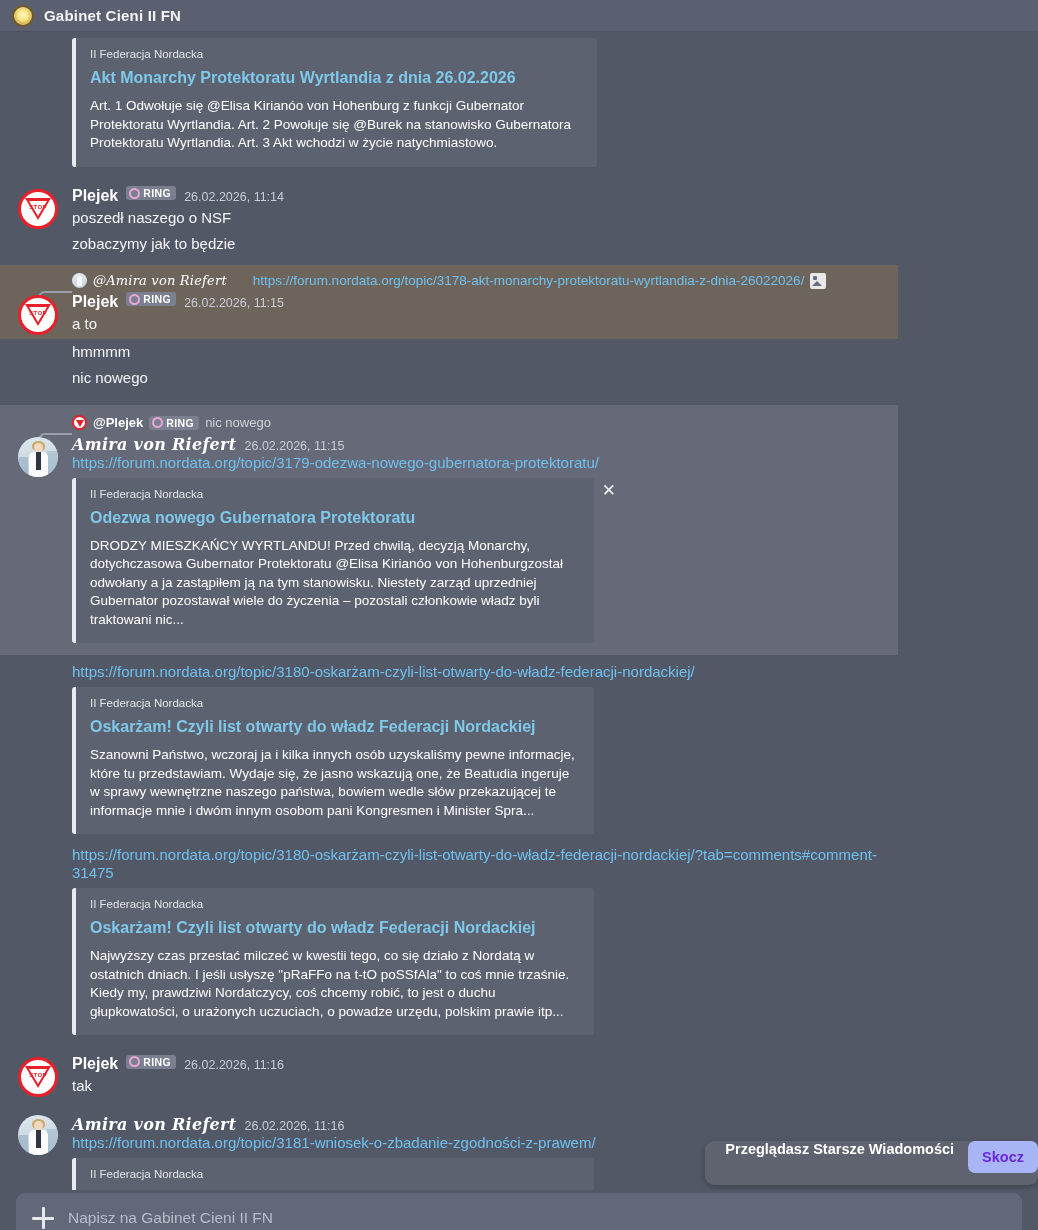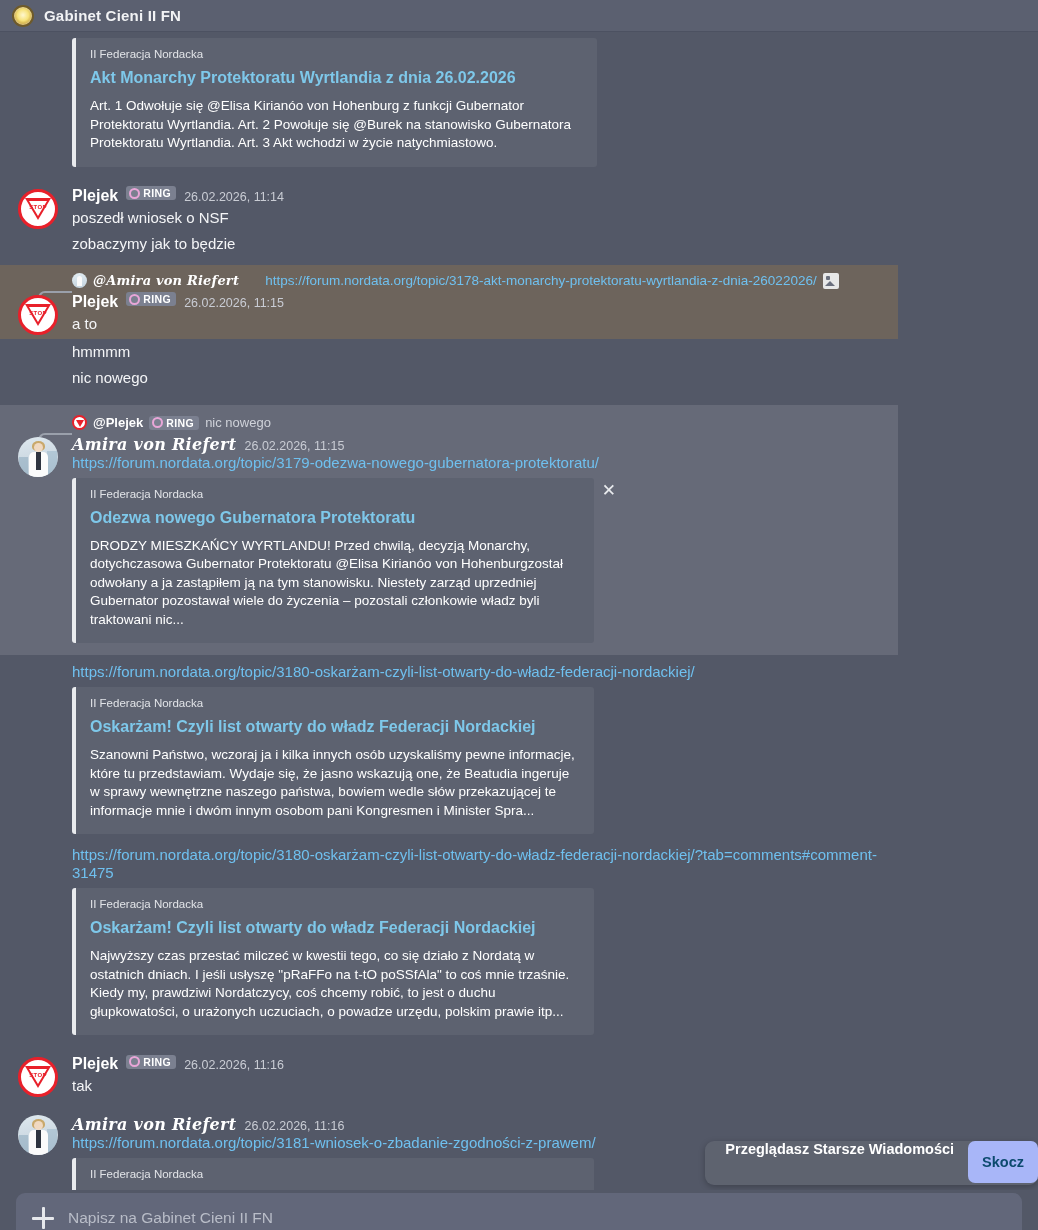--- a/index.html
+++ b/index.html
@@ -124,21 +124,21 @@
   }
   .mini-av.photo {
     background: linear-gradient(170deg,#e4eef3 0%, #c2d2de 100%);
     position: relative; overflow: hidden;
   }
   .mini-av.photo::after {
     content:""; position:absolute; left:5px; top:3px; width:5px; height:10px;
     background:#fafafa; border-radius:3px 3px 0 0;
   }
   .reply-author { font-weight: bold; color: #ffffff; font-size: 13px; }
-  .reply-author.gothic { font-family: "DejaVu Serif", serif; font-weight: bold; font-style: italic; letter-spacing: .2px; }
+  .reply-author.gothic { font-family: "DejaVu Serif", serif; font-weight: normal; font-style: italic; letter-spacing: .2px; }
   .reply-snippet { color: #cfd2d9; font-size: 13px; }
   .reply-link { color: #6fc0ef; font-size: 13.5px; margin-left: 20px; }
   .attach-thumb {
     width: 16px; height: 16px; border-radius: 2px; background: #e8e8e8;
     position: relative; flex: 0 0 auto;
   }
   .attach-thumb::before {
     content:""; position:absolute; left:3px; top:3px; width:4px; height:4px;
     background:#6a6f7d; border-radius:1px;
   }
@@ -192,22 +192,22 @@
   .jumpbar {
     position: absolute; right: 0; bottom: 45px;
     background: #5e636f; border-radius: 9px;
     height: 44px; display: flex; align-items: flex-start;
     padding: 0 0 0 20px; gap: 14px;
     box-shadow: 0 2px 6px rgba(0,0,0,.25);
     z-index: 30;
   }
   .jumpbar-label { font-size: 14.5px; font-weight: bold; color: #ffffff; white-space: nowrap; }
   .jump-btn {
-    background: #a8b6f8; color: #0c4a6e; font-weight: bold; font-size: 14.5px;
-    border: 0; border-radius: 7px; height: 42px; padding: 0 14px;
+    background: #a8b6f8; color: #6d28d9; font-weight: bold; font-size: 14.5px;
+    border: 0; border-radius: 7px; height: 32px; padding: 0 14px;
     white-space: nowrap; font-family: "Liberation Sans", sans-serif; cursor: pointer;
   }
 
   
   .composer-wrap {
     position: absolute; left: 0; bottom: 0; width: 1038px; height: 40px;
     background: #535867; z-index: 50;
   }
   .composer {
     position: absolute; left: 16px; right: 16px; top: 3px; height: 50px;
@@ -268,21 +268,21 @@
         </div>
         <div class="content">
           <div class="msg-head">
             <span class="author">Plejek</span>
             <span class="badge">
               <span class="ring-glyph"></span>
               <span>RING</span>
             </span>
             <span class="ts">26.02.2026, 11:14</span>
           </div>
-          <div class="line">poszedł wniosek o NSF</div>
+          <div class="line">poszedł naszego o NSF</div>
           <div class="line">zobaczymy jak to będzie</div>
         </div>
       </div>
     </div>
 
     <div class="spacer-8"></div>
 
     <div class="msg-group tint-brown" style="padding-top:4px;padding-bottom:2px;">
       <div class="row">
         <div class="gutter">

